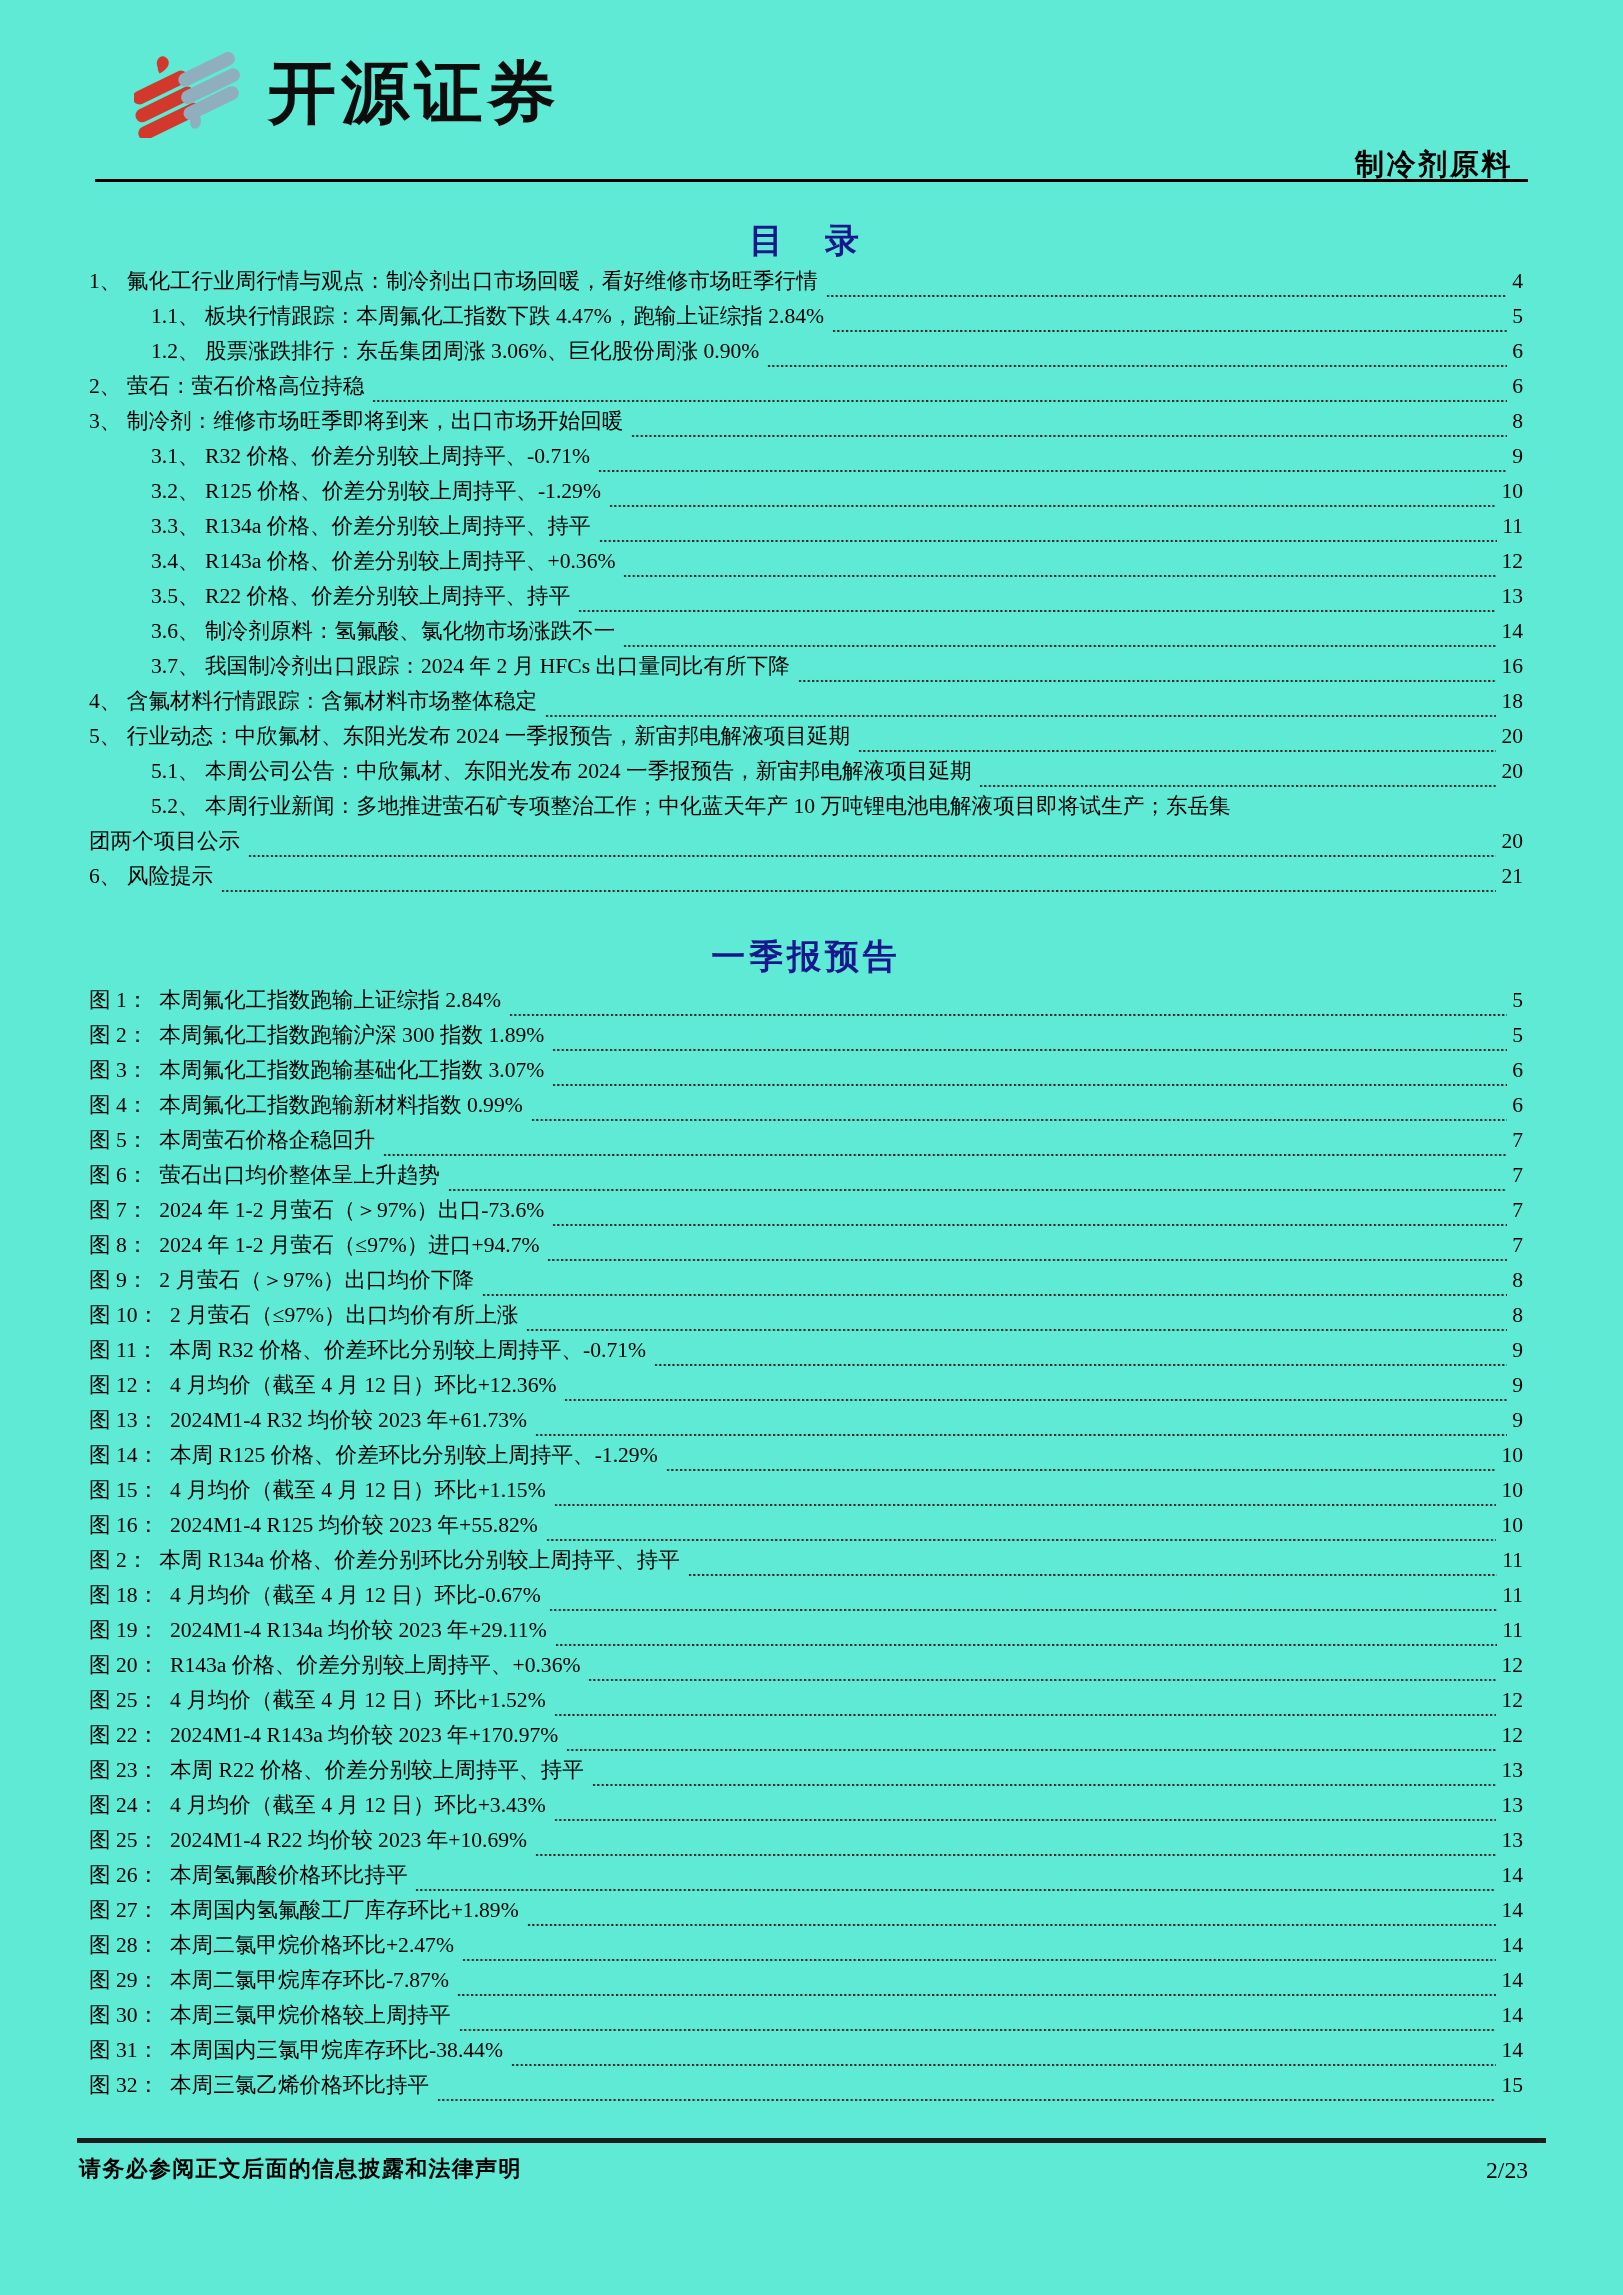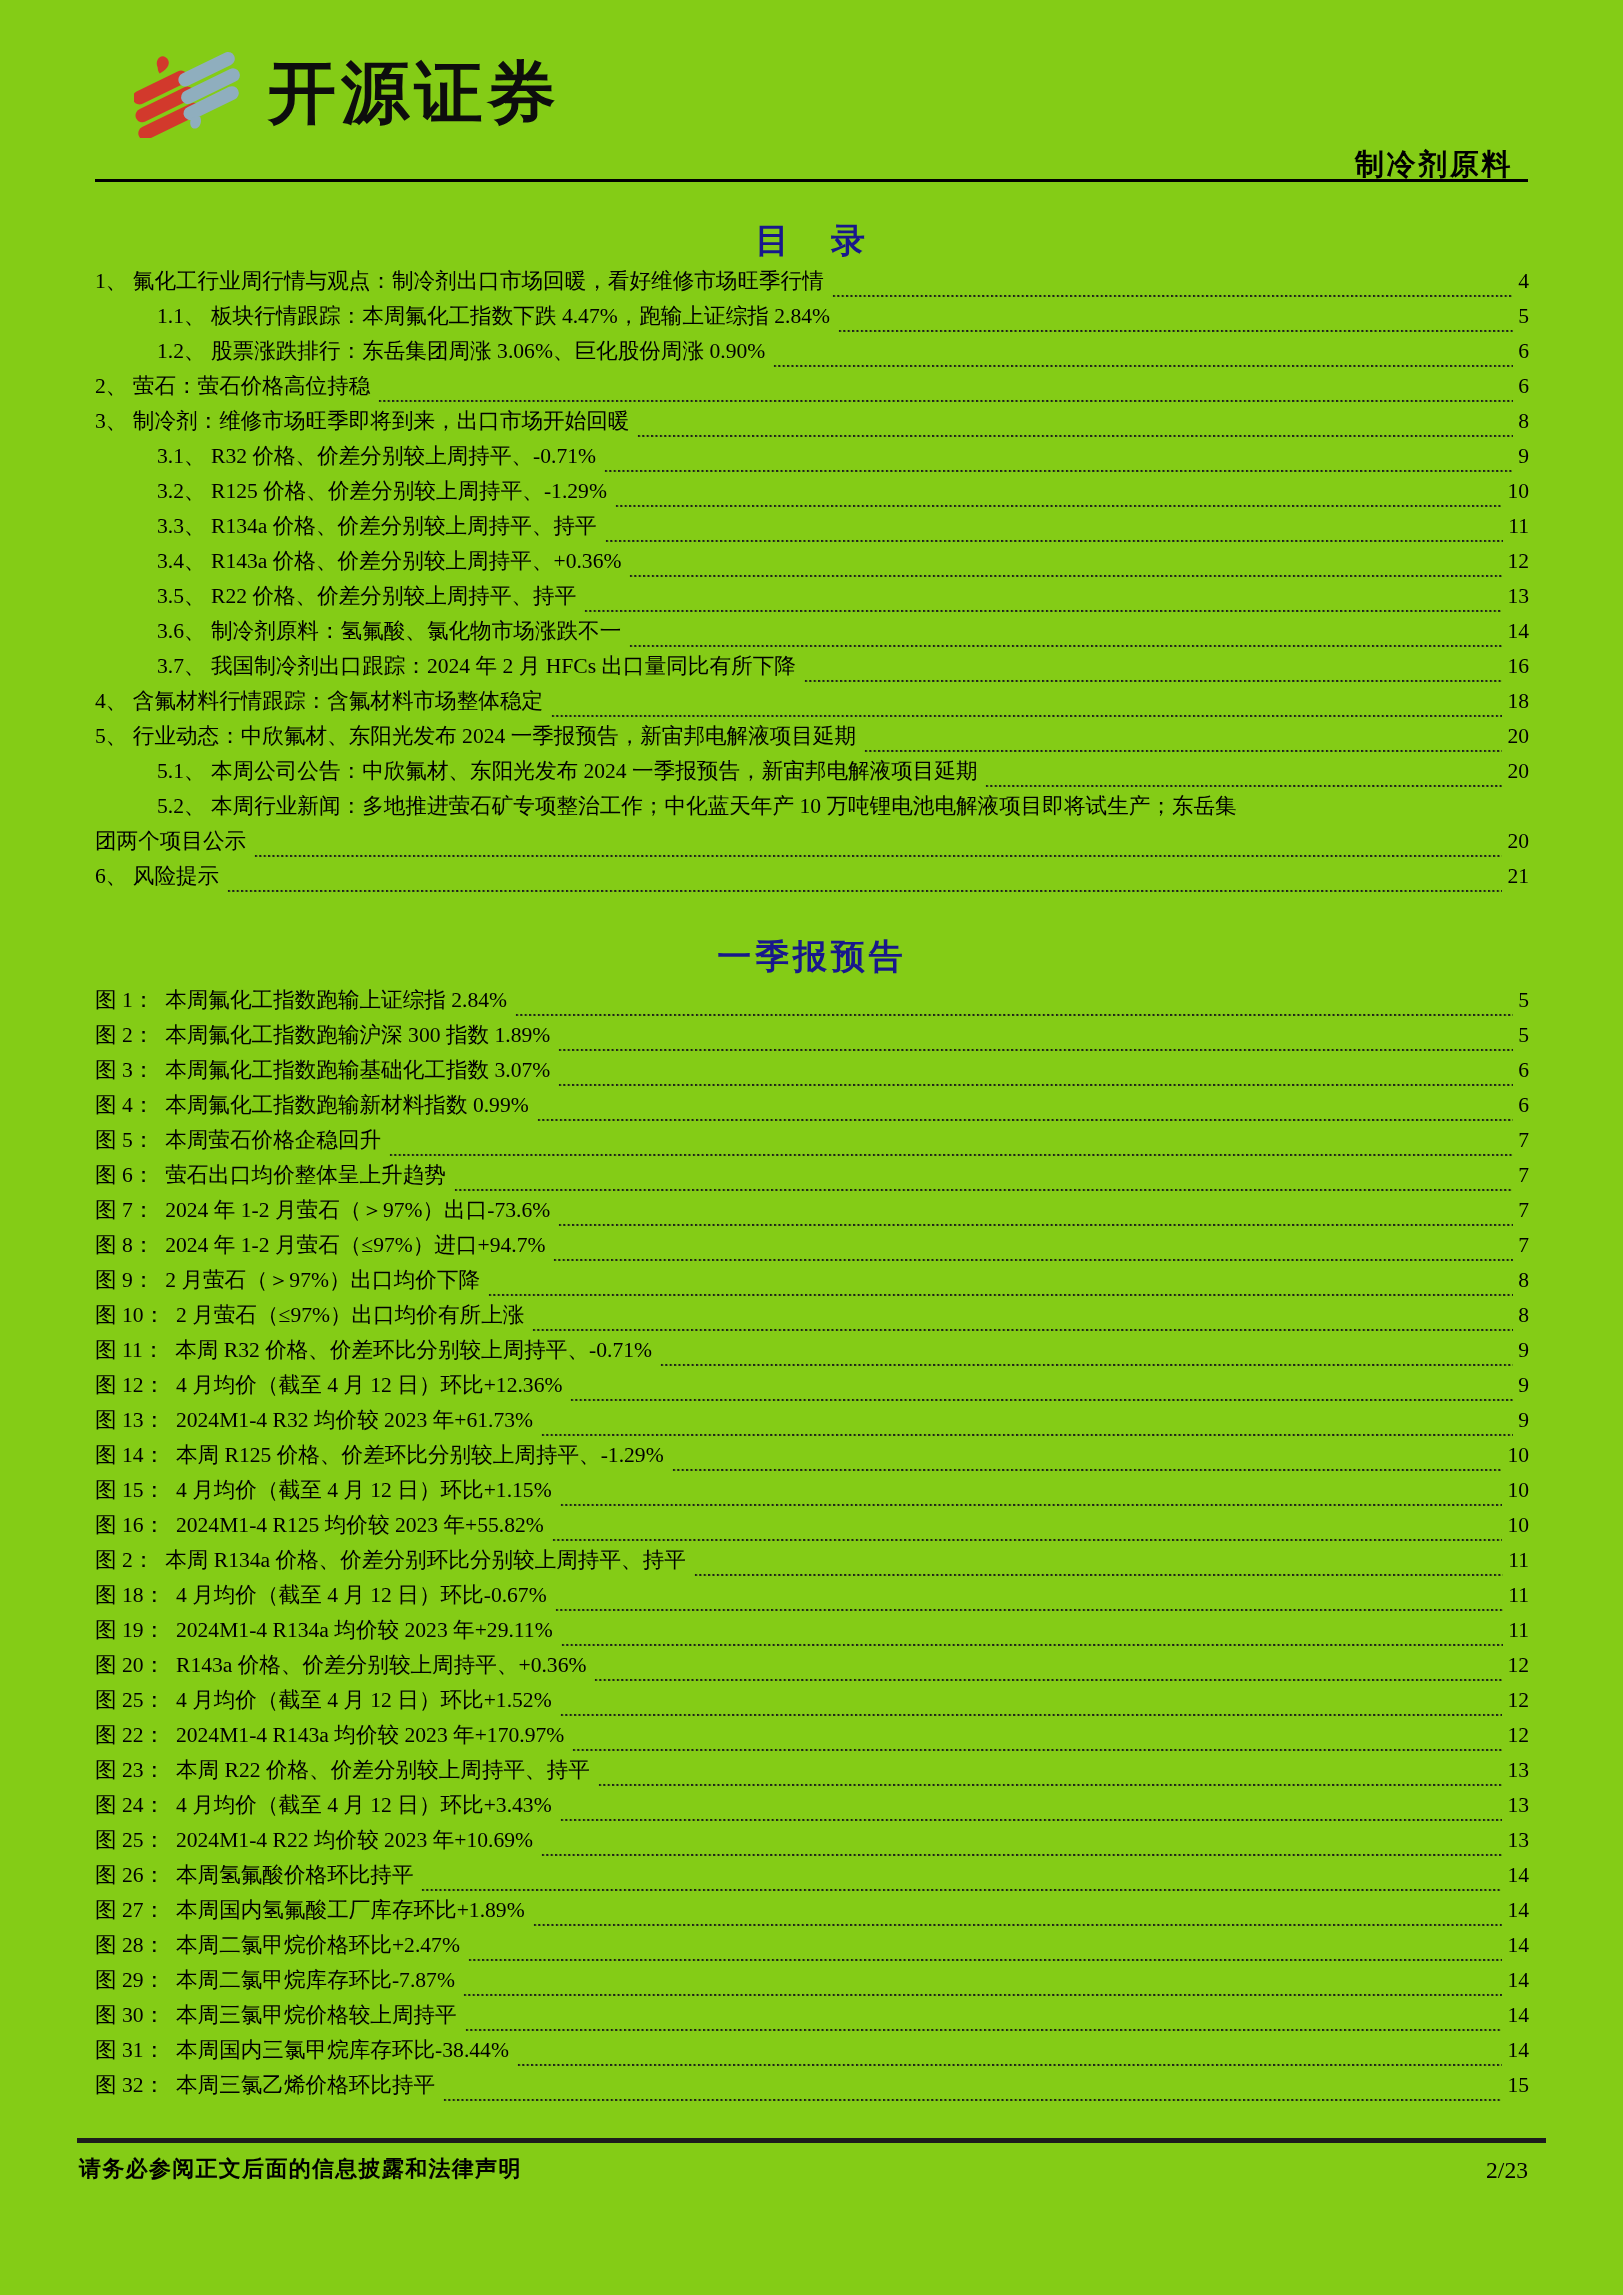--- a/index.html
+++ b/index.html
@@ -1,34 +1,34 @@
 <!DOCTYPE html>
 <html style="--navy: #18188C; --logo-red: #D2392C; --logo-blue: #8FAEBE;font-size:10.5px"><head>
 <meta charset="utf-8">
 <style>
   html,body { margin:0; padding:0; background:#888; }
   .page {
-    position:relative; width:1623px; height:2295px; background:#84cc16;
+    position:relative; width:1623px; height:2295px; background:#5eead4;
     font-family:"Liberation Serif","DejaVu Serif",serif; color:#000;
     overflow:hidden; margin:0 auto;
   }
   
   .logo { position:absolute; left:134px; top:52px; }
   .brand {
     position:absolute; left:268px; top:55px;
     font-family:"Liberation Sans","DejaVu Sans",sans-serif;
     font-size:68px; font-weight:900; letter-spacing:5.2px; line-height:1.1; color:#0d0d0d;
   }
   .doc-type {
     position:absolute; right:110px; top:145px;
     font-size:29px; font-weight:bold; letter-spacing:2.6px;
   }
   .header-rule { position:absolute; left:95px; right:95px; top:179px; height:2.6px; background:#000; }
   
-  .content { position:absolute; left:95px; top:208px; width:1434px; }
+  .content { position:absolute; left:89px; top:208px; width:1434px; }
   .sec-title {
     text-align:center; font-size:34px; font-weight:bold;
     color:var(--navy,#18188C); letter-spacing:3.9px;
     margin:13px 0 6.5px 0; line-height:1.2;
   }
   .sec-title.figures { margin-top:39px; margin-bottom:9.2px; }
   .toc-row { display:flex; align-items:flex-start; height:35px; font-size:21.6px; }
   .toc-row.lvl-2 { padding-left:62px; }
   .toc-text { white-space:pre; line-height:1.25; }
   .leader {

